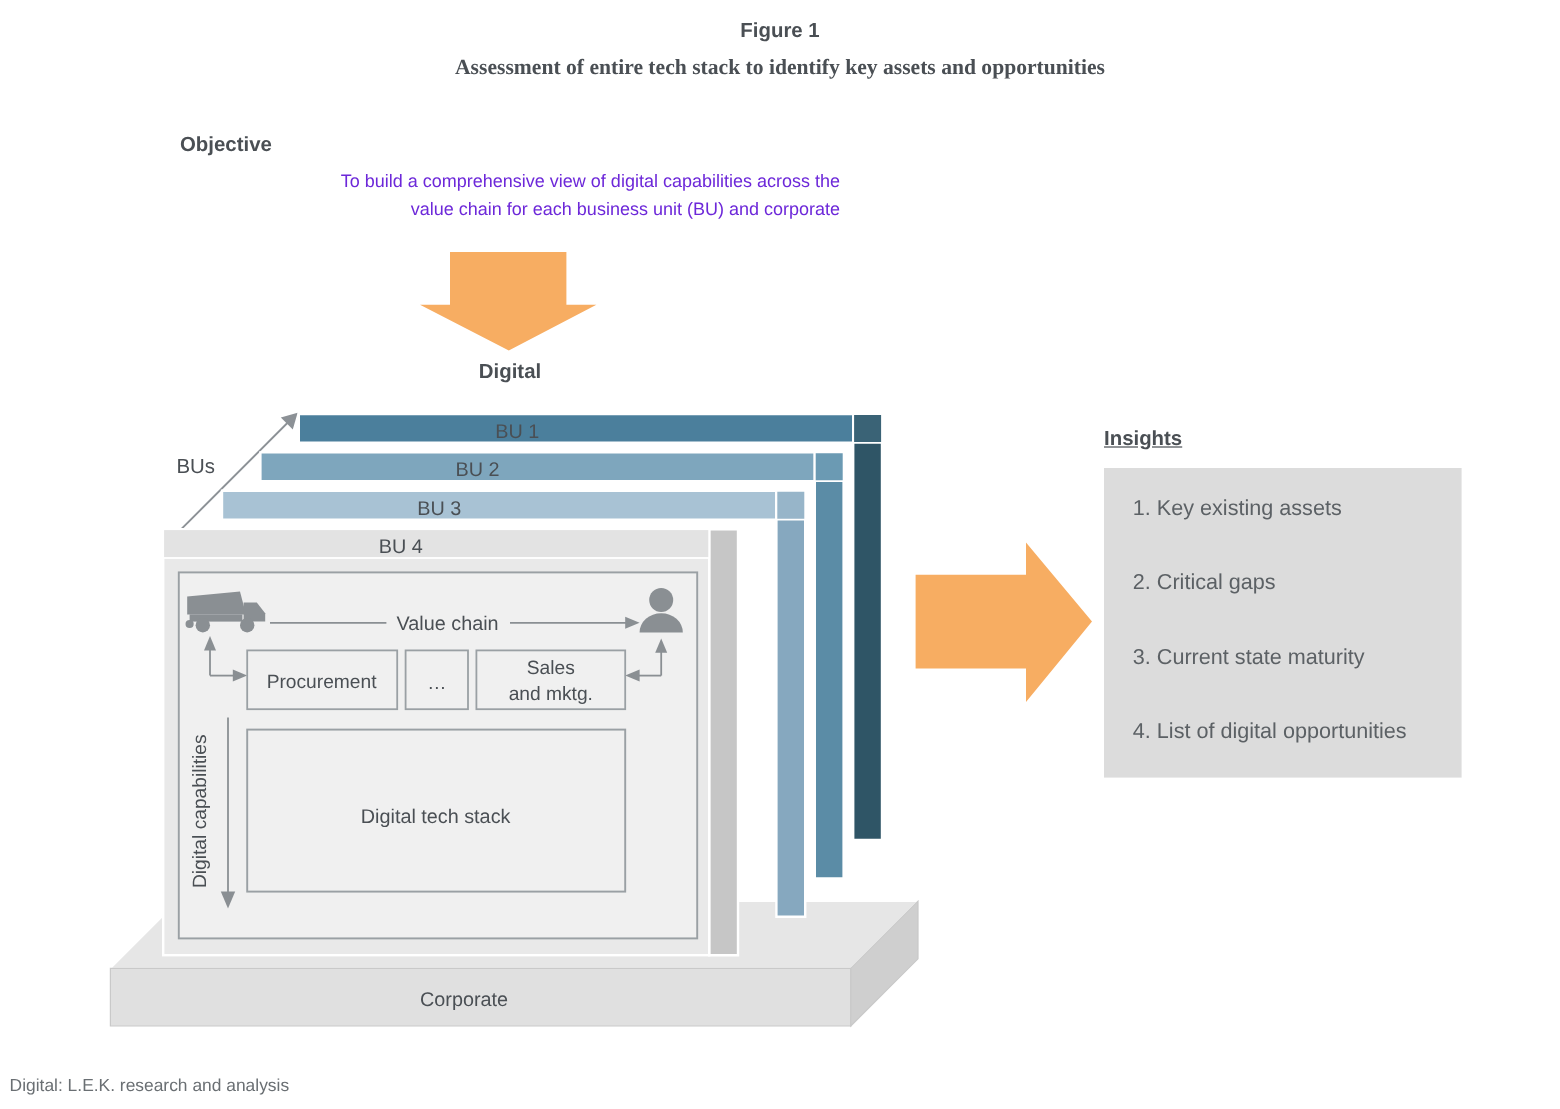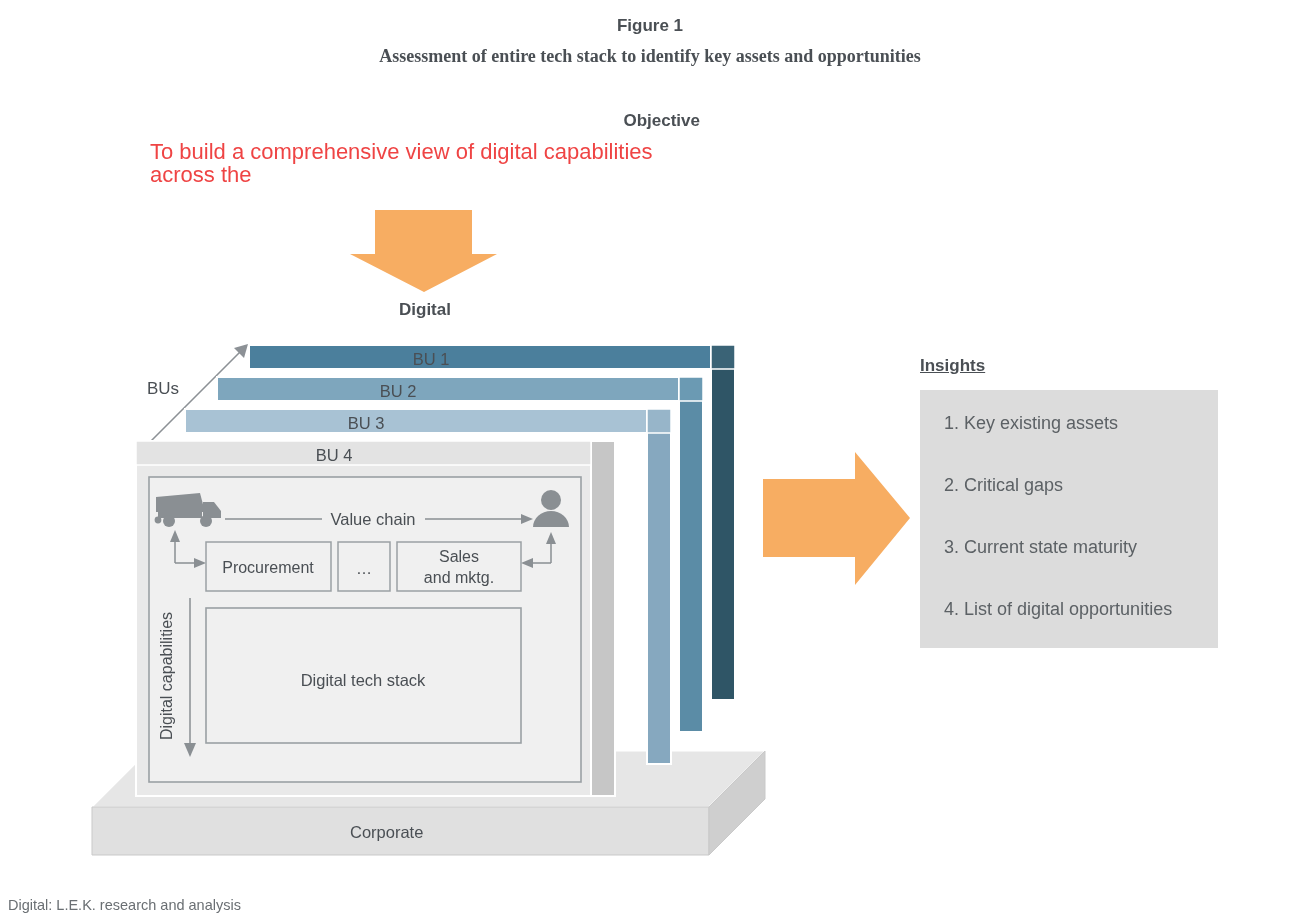--- a/index.html
+++ b/index.html
@@ -13,26 +13,26 @@
   }
   .fig-title{
     position:absolute;left:0;top:16px;width:1300px;text-align:center;
     font-size:17px;font-weight:700;color:#4a4f54;
   }
   .fig-sub{
     position:absolute;left:0;top:46px;width:1300px;text-align:center;
     font-size:18px;font-weight:600;color:#4a4f54;font-family:Liberation Serif, serif;
   }
   .obj-title{
-    position:absolute;left:150px;top:111px;width:550px;text-align:right;
+    position:absolute;left:150px;top:111px;width:550px;text-align:left;
     font-size:17px;font-weight:700;color:#4a4f54;
   }
   .obj-text{
-    position:absolute;left:150px;top:140px;width:550px;text-align:left;
-    font-size:22px;line-height:23px;color:#ef4444;
+    position:absolute;left:150px;top:140px;width:550px;text-align:right;
+    font-size:15px;line-height:23px;color:#6d28d9;
   }
   .approach-title{
     position:absolute;left:150px;top:300px;width:550px;text-align:center;
     font-size:17px;font-weight:600;color:#4a4f54;
   }
   .insights-title{
     position:absolute;left:920px;top:356px;
     font-size:17px;font-weight:700;color:#4a4f54;text-decoration:underline;
   }
   .insights-box{
@@ -53,20 +53,21 @@
 </style>
 </head>
 <body>
 
 <div class="fig-title">Figure 1</div>
 <div class="fig-sub">Assessment of entire tech stack to identify key assets and opportunities</div>
 
 <div class="obj-title">Objective</div>
 <div class="obj-text">
   <div>To build a comprehensive view of digital capabilities across the</div>
+  <div>value chain for each business unit (BU) and corporate</div>
 </div>
 
 <div class="approach-title">Digital</div>
 
 <svg width="1300" height="924" viewBox="0 0 1300 924">
 
   <polygon points="375,210 472,210 472,254 497,254 424,292 350,254 375,254" fill="#f7ad62"></polygon>
 
   <polygon points="763,479 855,479 855,452 910,518 855,585 855,557 763,557" fill="#f7ad62"></polygon>
 

